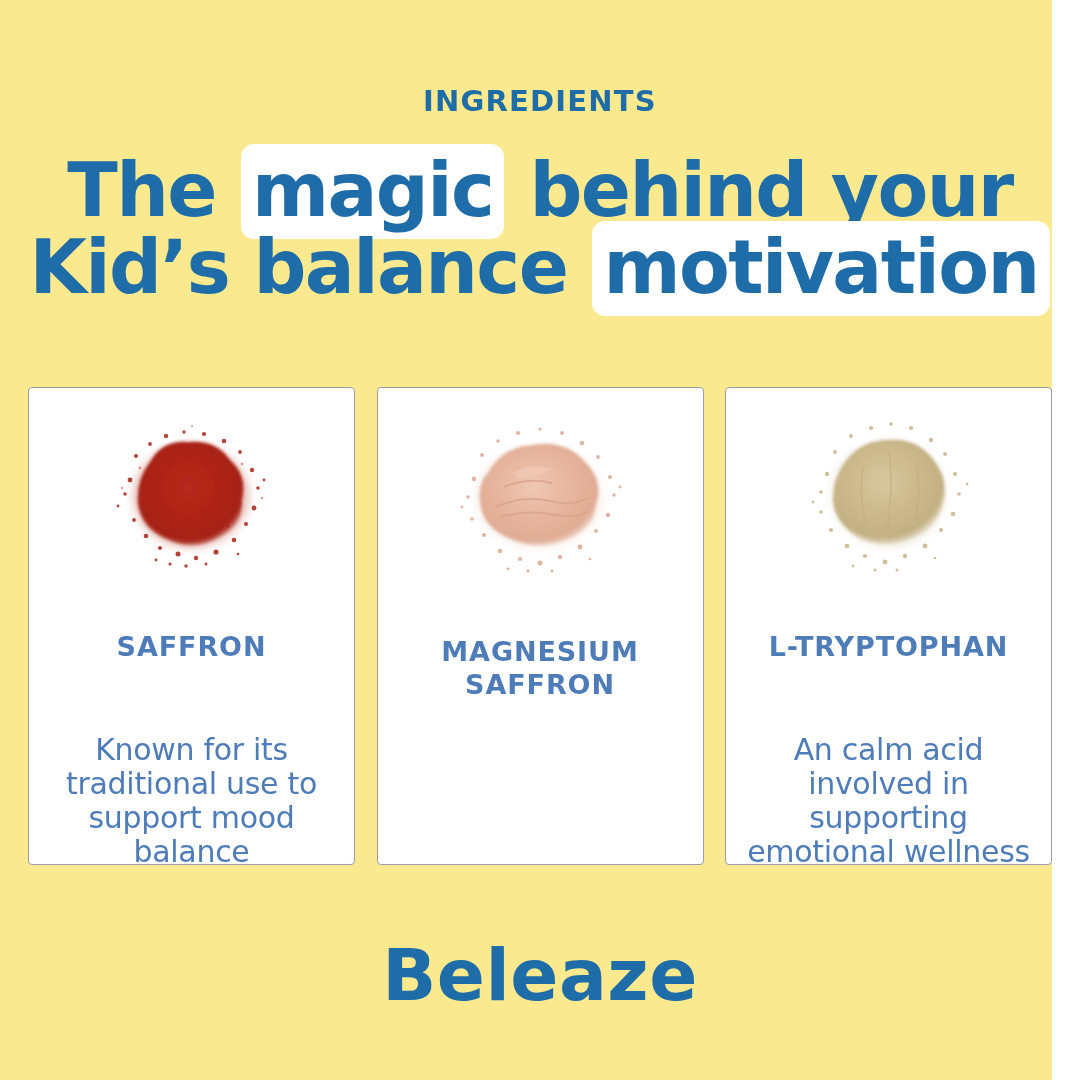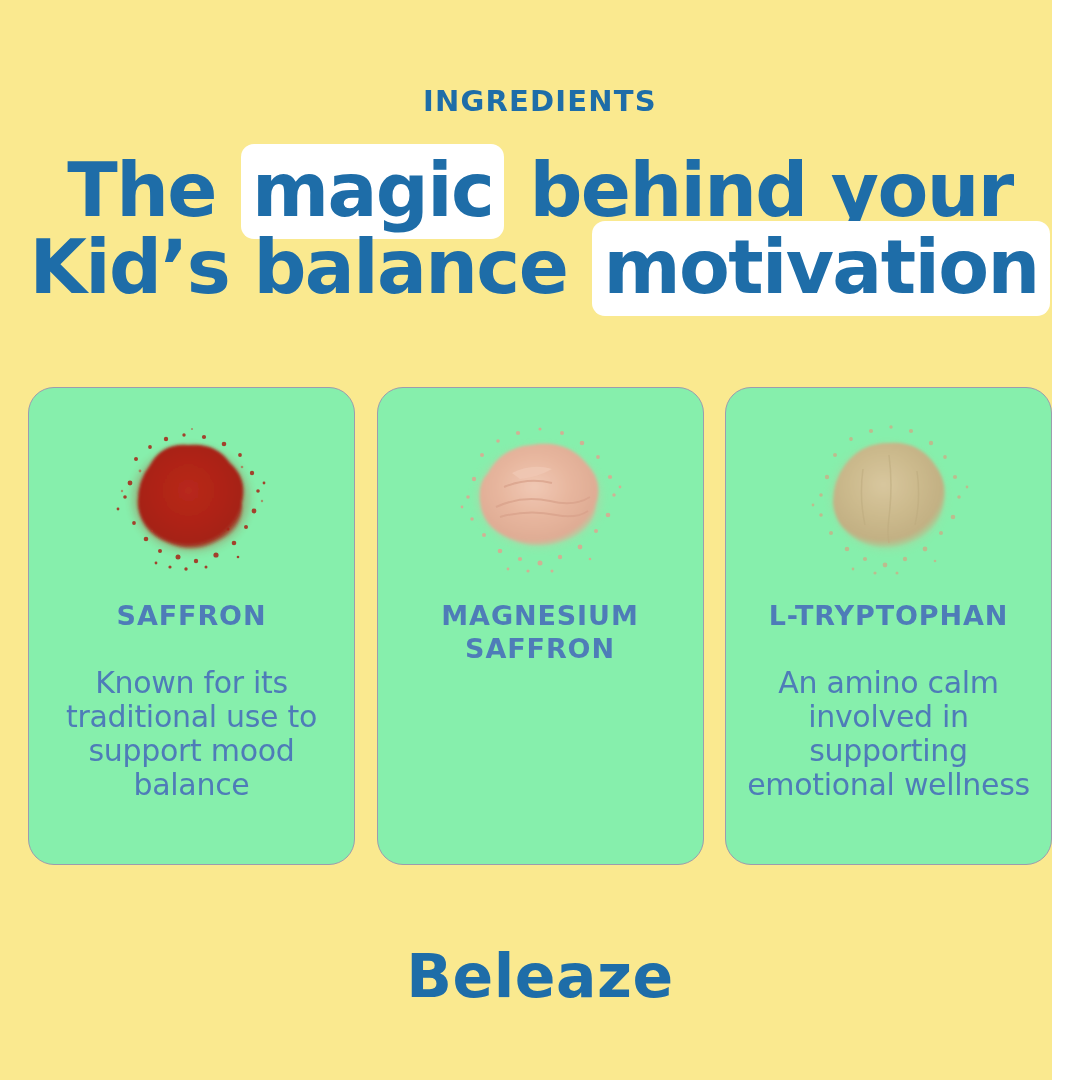--- a/index.html
+++ b/index.html
@@ -69,27 +69,28 @@
     left: 28px;
     width: 1024px;
     height: 478px;
     display: flex;
     justify-content: space-between;
   }
   .card {
     width: 327px;
     height: 478px;
     box-sizing: border-box;
-    background: #86efac;
+    background: #ffffff;
     border: 1px solid #9C9CAE;
-    border-radius: 26px;
+    border-radius: 4px;
     display: flex;
     flex-direction: column;
     align-items: center;
     padding: 24px 16px 18px 16px;
+    gap: 36px;
   }
 
   .powder-wrap {
     width: 210px;
     height: 165px;
     position: relative;
     display: flex;
     align-items: center;
     justify-content: center;
     margin-top: 6px;
@@ -122,21 +123,21 @@
 
   
   .brand {
     position: absolute;
     top: 928px;
     left: 0;
     width: 1080px;
     text-align: center;
     font-family: "DejaVu Sans", sans-serif;
     font-weight: 700;
-    font-size: 60px;
+    font-size: 71px;
     letter-spacing: 0.5px;
     color: #1E6DA8;
     line-height: 96px;
   }
 </style>
 </head>
 <body>
 
 <div id="poster">
 
@@ -320,20 +321,20 @@
             <circle cx="86" cy="152" r="1.6"></circle>
               <circle cx="108" cy="152" r="1.5"></circle>
             <circle cx="24" cy="84" r="1.4"></circle>
               <circle cx="178" cy="66" r="1.4"></circle>
             <circle cx="64" cy="148" r="1.4"></circle>
               <circle cx="146" cy="140" r="1.3"></circle>
           </g>
         </svg>
       </div>
       <div class="card-title">L-TRYPTOPHAN</div>
-      <div class="card-desc">An amino calm involved in supporting emotional wellness</div>
+      <div class="card-desc">An calm acid involved in supporting emotional wellness</div>
     </div>
 
   </div>
 
   <div class="brand">Beleaze</div>
 
 </div>
 
 </body></html>

